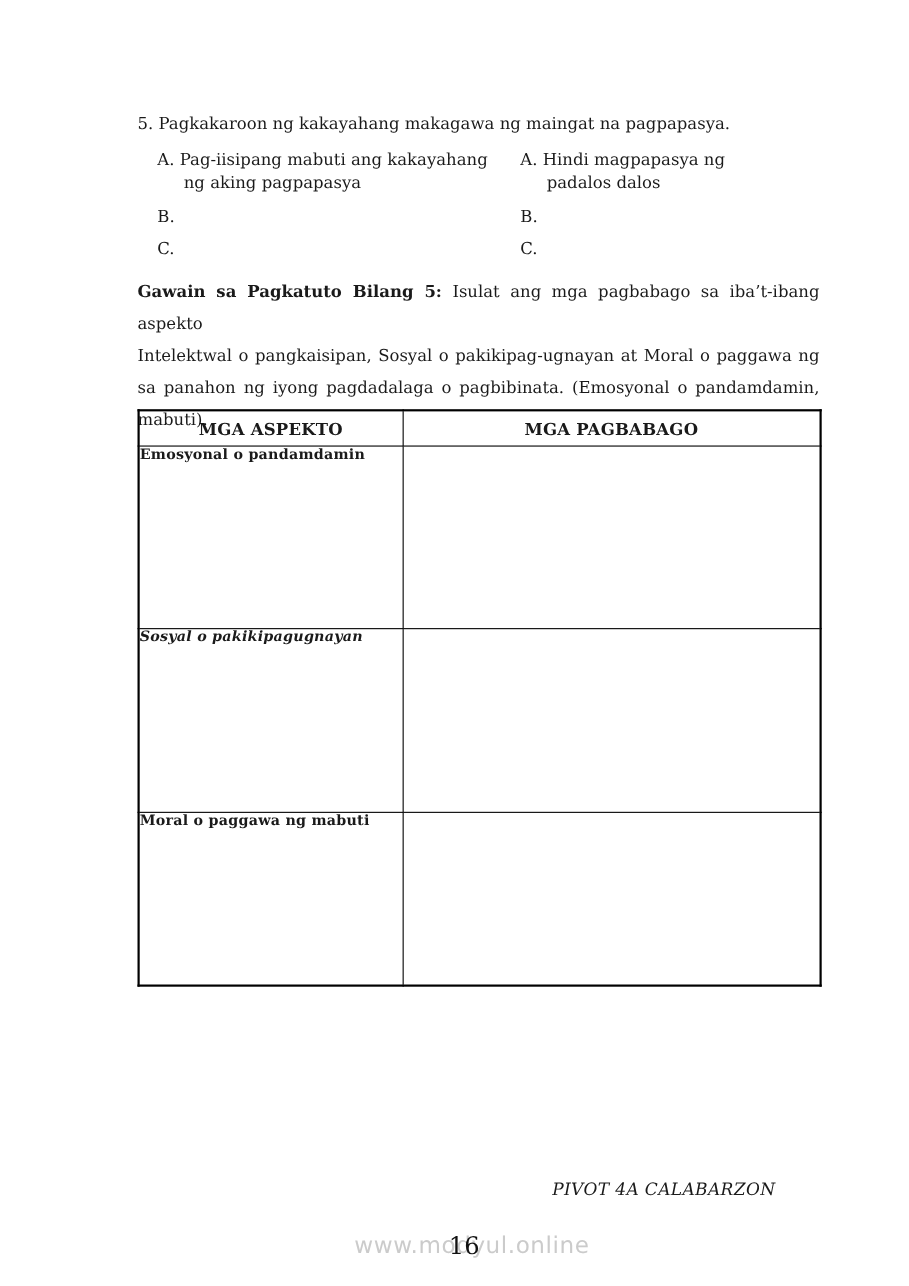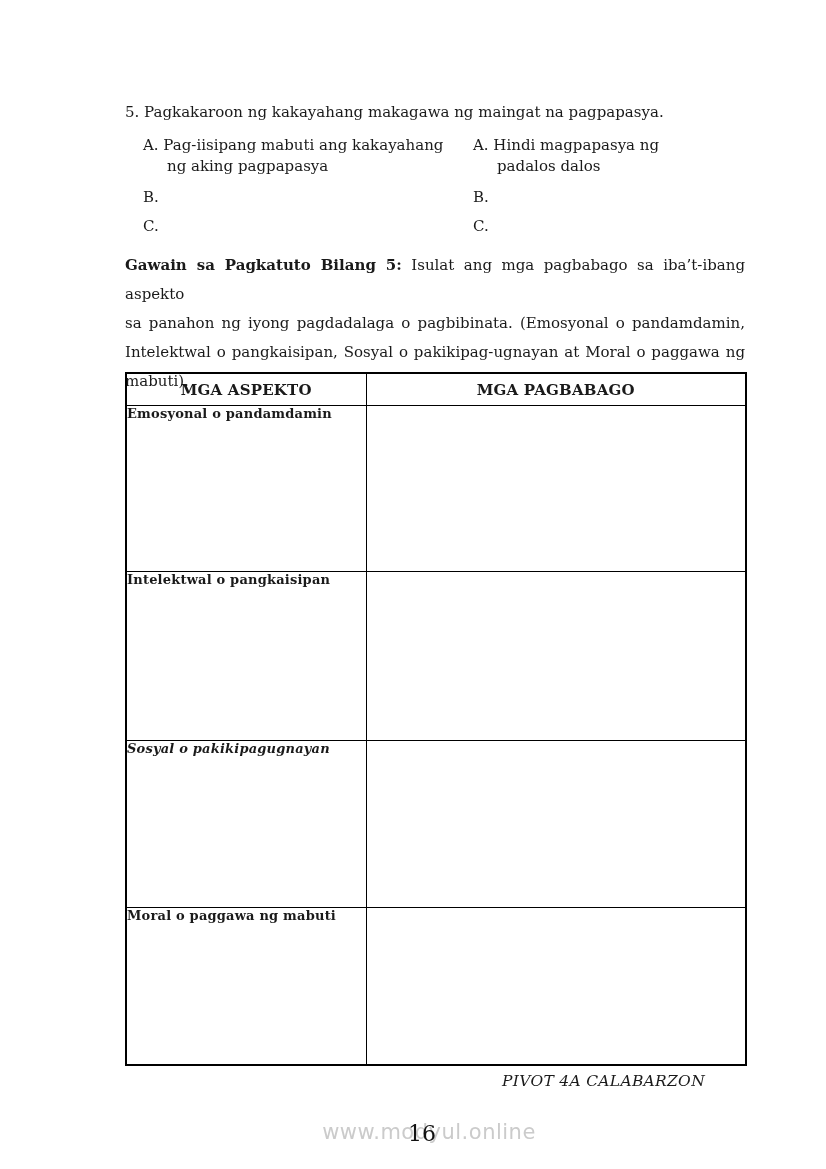--- a/index.html
+++ b/index.html
@@ -153,45 +153,41 @@
       <div class="wrap-line">padalos dalos</div>
     </div>
     <div class="opt-b">B.</div>
     <div class="opt-c">C.</div>
   </div>
 
   <div class="activity">
     <div class="jline">
       <span class="bold">Gawain sa Pagkatuto Bilang 5:</span><span> Isulat ang mga pagbabago sa iba’t-ibang aspekto</span>
     </div>
+    <div class="jline">Intelektwal o pangkaisipan, Sosyal o pakikipag-ugnayan at Moral o paggawa ng</div>
     <div class="jline">sa panahon ng iyong pagdadalaga o pagbibinata. (Emosyonal o pandamdamin,</div>
-    <div class="jline">Intelektwal o pangkaisipan, Sosyal o pakikipag-ugnayan at Moral o paggawa ng</div>
     <div class="lastline">mabuti).</div>
   </div>
 
   <table class="aspects-table">
     <colgroup>
       <col class="col-aspect">
       <col class="col-change">
     </colgroup>
     <thead>
       <tr>
         <th>MGA ASPEKTO</th>
         <th>MGA PAGBABAGO</th>
       </tr>
     </thead>
     <tbody>
       <tr class="r1">
         <td class="aspect-cell">Emosyonal o pandamdamin</td>
         <td></td>
       </tr>
-      <tr class="r2">
-        <td class="aspect-cell">Intelektwal o pangkaisipan</td>
-        <td></td>
-      </tr>
       <tr class="r3">
         <td class="aspect-cell">Sosyal o pakikipagugnayan</td>
         <td></td>
       </tr>
       <tr class="r4">
         <td class="aspect-cell">Moral o paggawa ng mabuti</td>
         <td></td>
       </tr>
     </tbody>
   </table>

